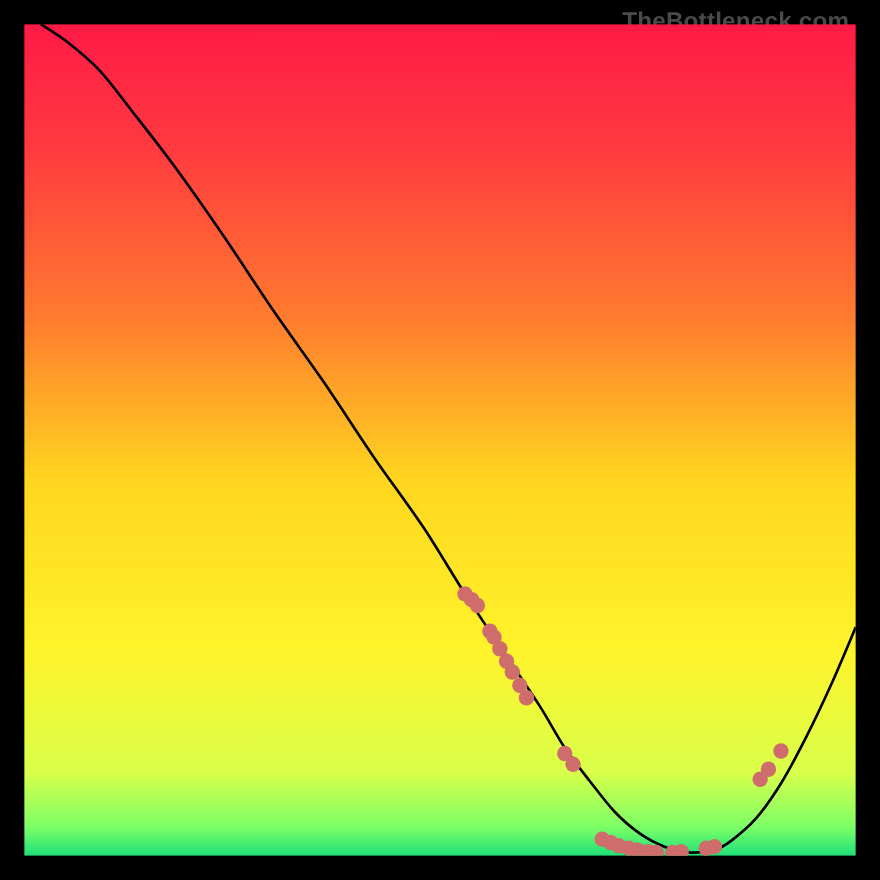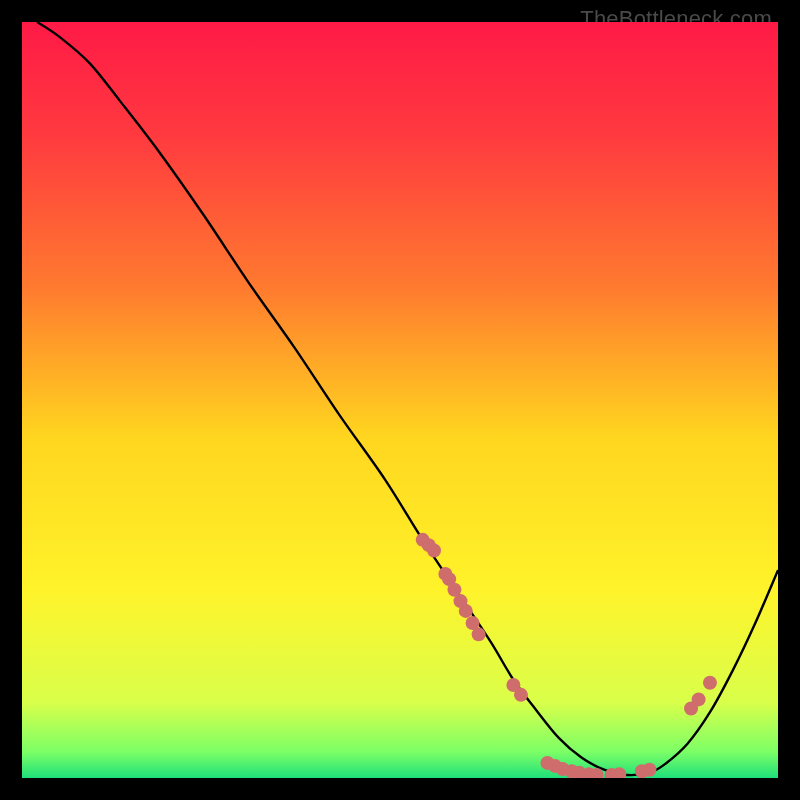--- a/index.html
+++ b/index.html
@@ -1,16 +1,16 @@
 <!DOCTYPE html>
 <html><head>
 <meta charset="utf-8">
 <style>
   html,body{margin:0;padding:0;background:#000;width:800px;height:800px;overflow:hidden;font-family:Arial,Helvetica,sans-serif}
-  .watermark{position:absolute;right:28px;top:6px;color:#4a4a4a;font-size:22px;font-weight:400;letter-spacing:.2px}
+  .watermark{position:absolute;right:28px;top:6px;color:#4a4a4a;font-size:22px;font-weight:700;letter-spacing:.2px}
   svg{position:absolute;left:22px;top:22px}
 </style>
 </head>
 <body>
 
 <div class="watermark">TheBottleneck.com</div>
 
 <svg width="756" height="756" viewBox="0 0 756 756" preserveAspectRatio="none">
   <defs>
     <linearGradient id="bg" x1="0" y1="0" x2="0" y2="1">

